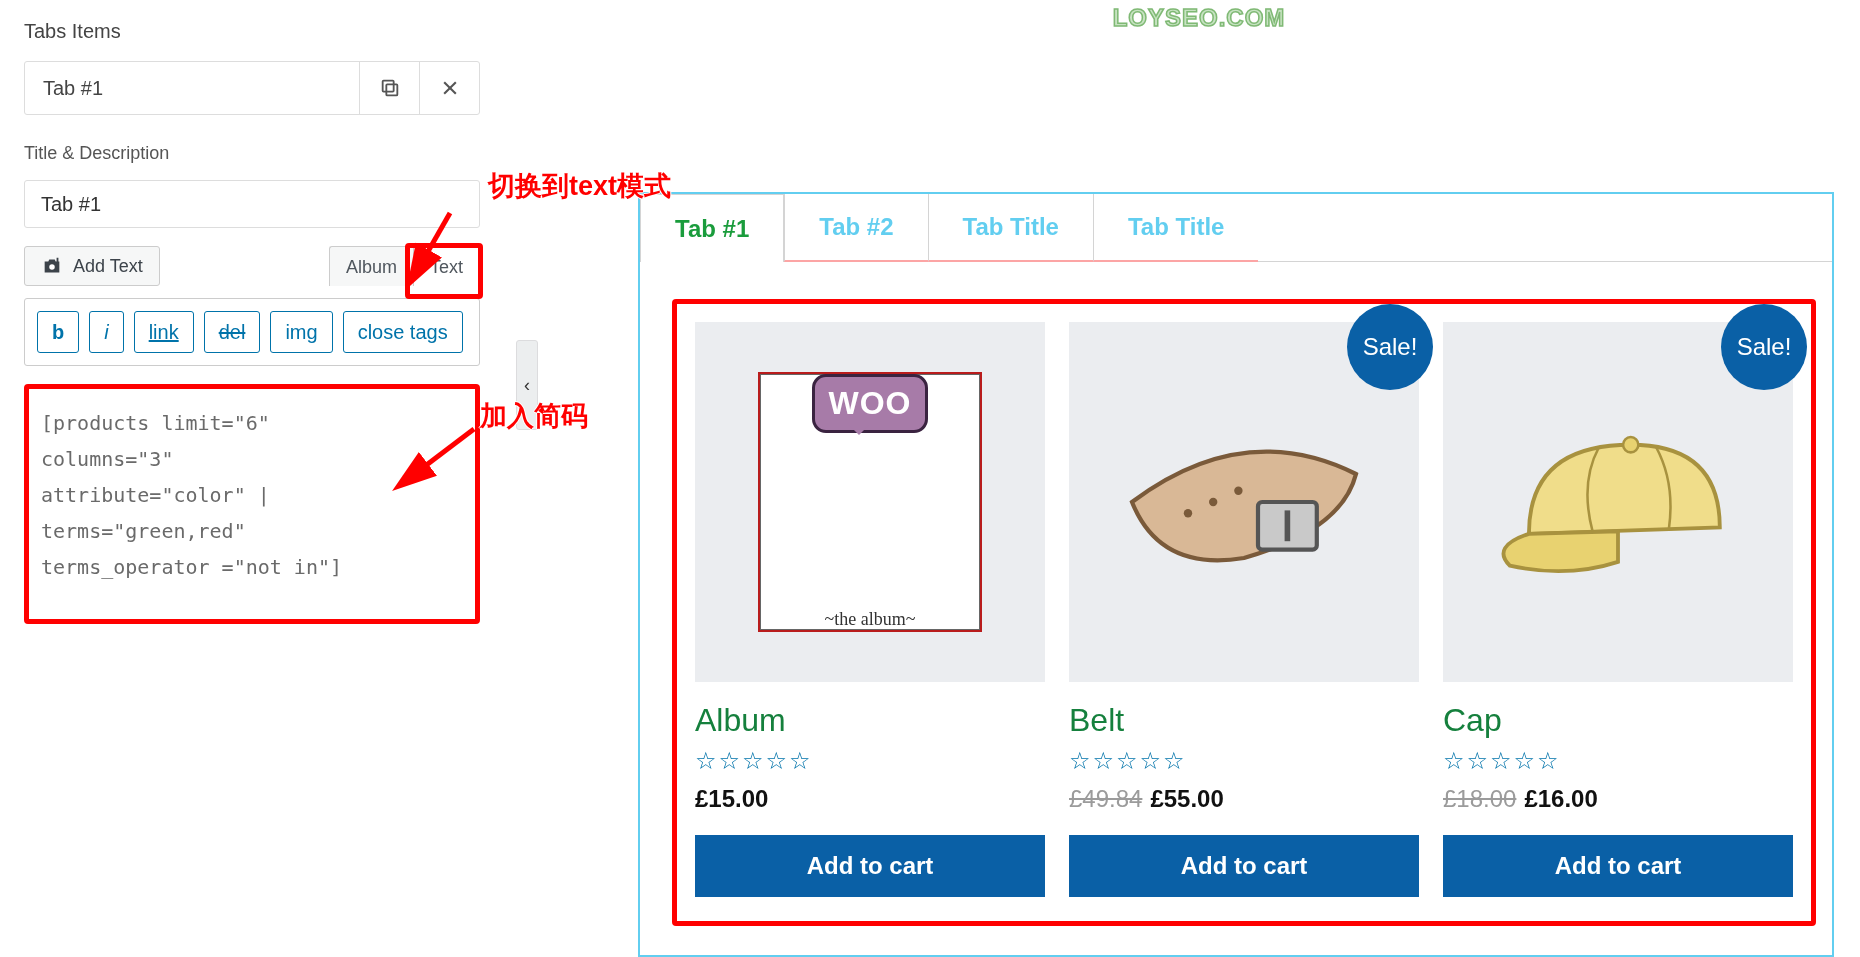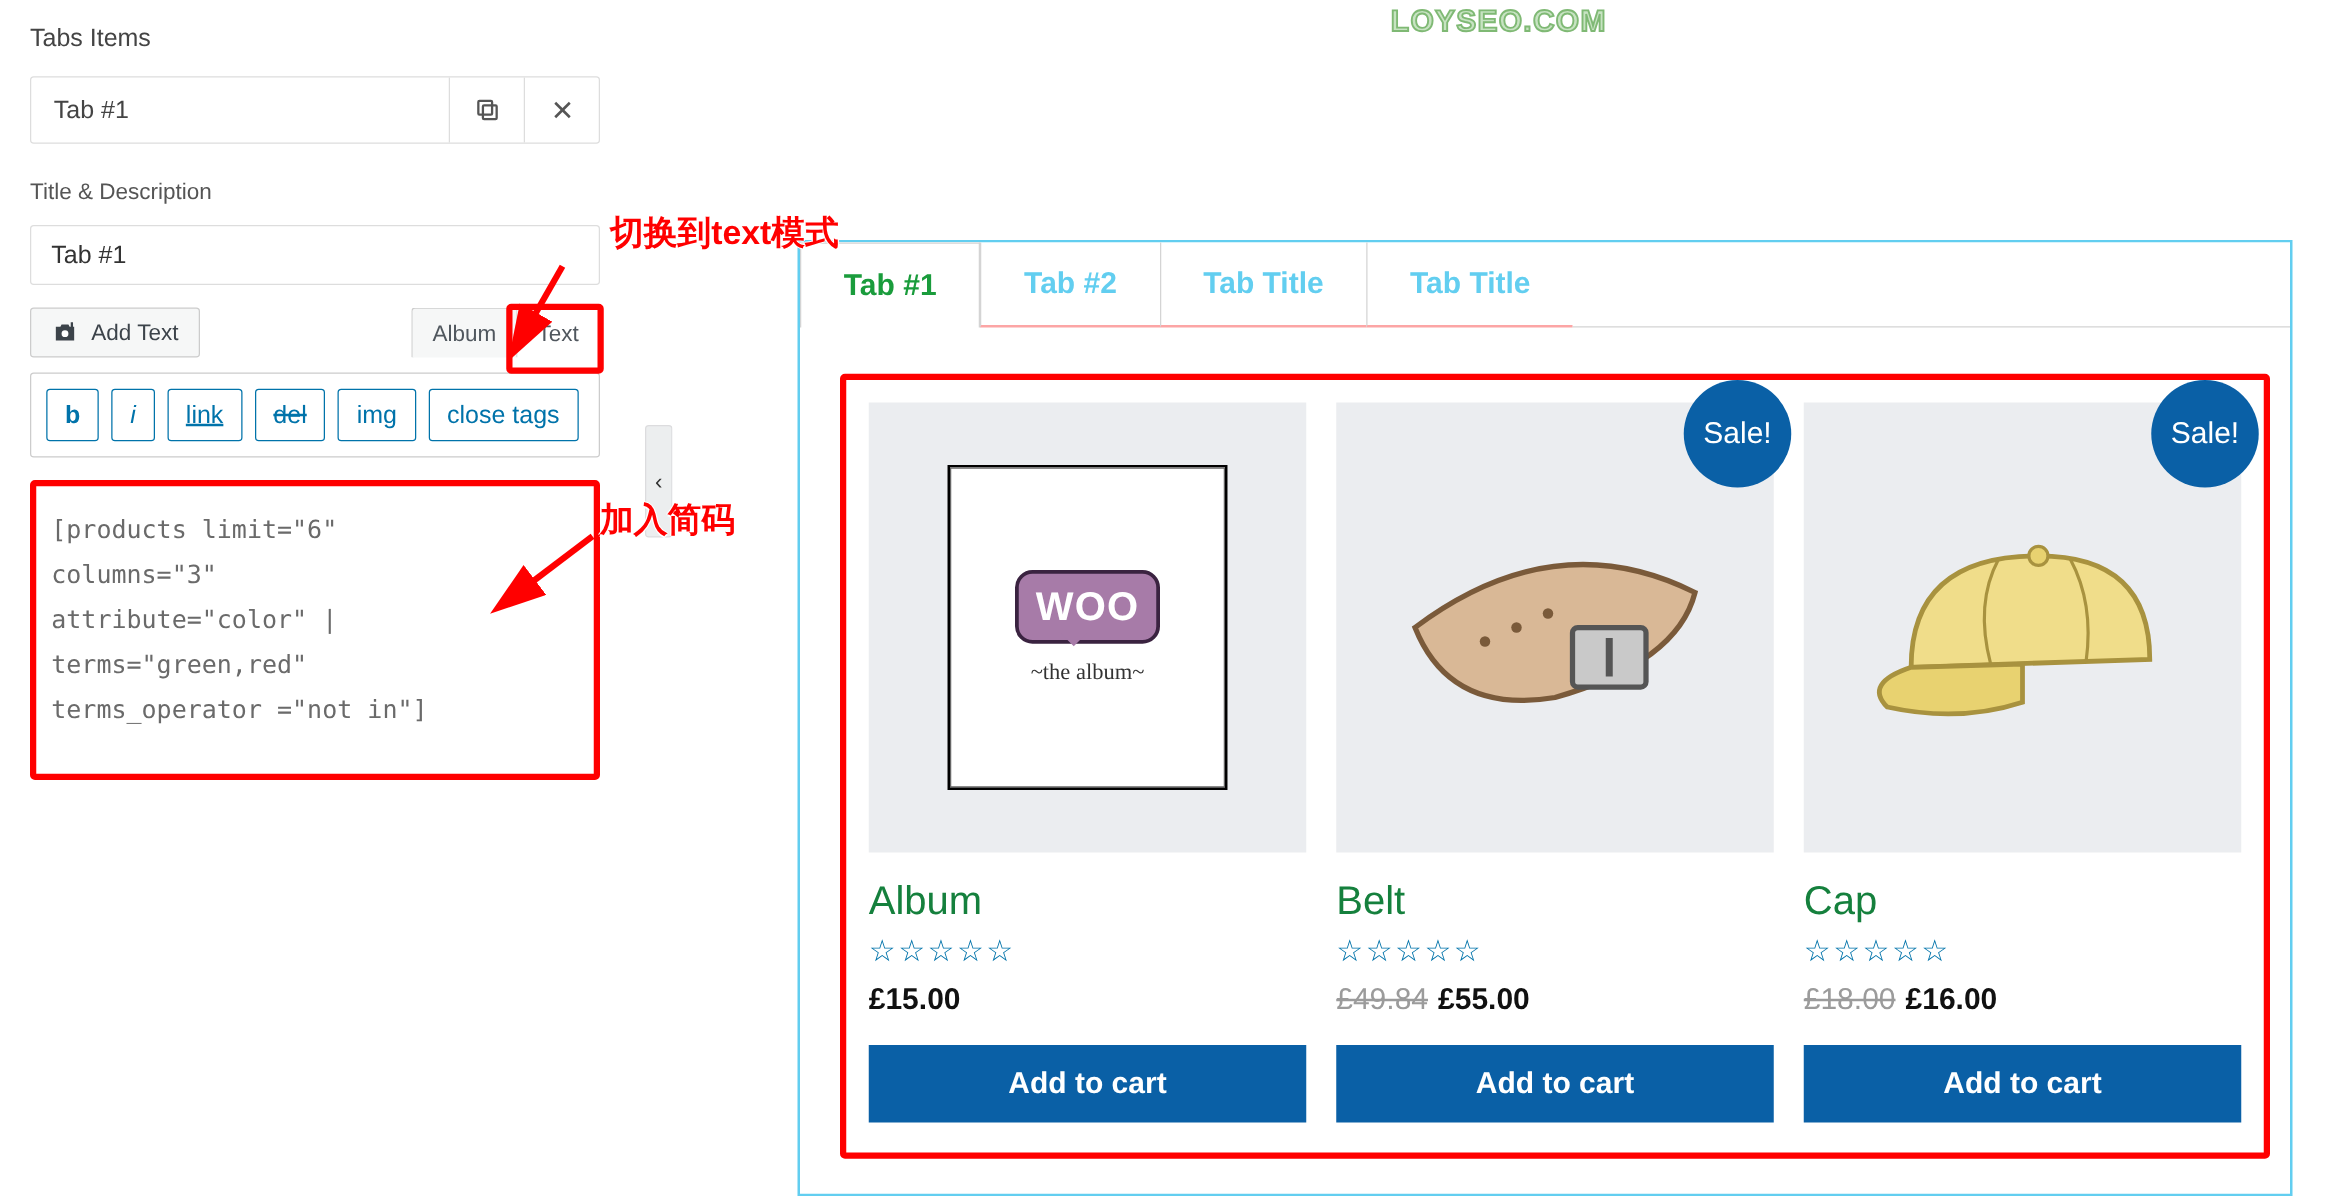--- a/index.html
+++ b/index.html
@@ -47,21 +47,21 @@
   .stars{color:#0073aa;font-size:24px;letter-spacing:2px;margin-bottom:10px}
   .price{font-size:24px;color:#111;font-weight:bold}
   .price .old{color:#9b9b9b;text-decoration:line-through;font-weight:normal;margin-right:8px}
   .add-cart{margin-top:22px;background:#0a60a6;color:#fff;font-size:24px;font-weight:600;height:62px;border:none;cursor:pointer}
   .anno{position:absolute;color:#f00;font-size:27px;font-weight:600;z-index:10;text-shadow:1px 0 #fff,-1px 0 #fff,0 1px #fff,0 -1px #fff}
   .anno.a1{left:488px;top:168px}
   .anno.a2{left:480px;top:398px}
   .arrow{position:absolute;z-index:9}
   .arrow svg{overflow:visible}
   
-  .woo-album{width:64%;height:72%;background:#fff;border:2px solid #000000;display:flex;flex-direction:column;align-items:center;justify-content:center;gap:12px;box-shadow:0 0 0 1px #666 inset}
+  .woo-album{width:64%;height:72%;background:#fff;border:2px solid #b91c1c;display:flex;flex-direction:column;align-items:center;justify-content:space-between;gap:12px;box-shadow:0 0 0 1px #666 inset}
   .woo-bubble{background:#a77ba8;border:3px solid #3a2340;border-radius:14px;padding:8px 14px;color:#fff;font-weight:900;font-size:32px;letter-spacing:1px;position:relative;font-family:Arial}
   .woo-bubble:after{content:"";position:absolute;left:34px;bottom:-15px;border:10px solid transparent;border-top-color:#a77ba8}
   .woo-sub{font-family:cursive;color:#333;font-size:18px}
   .belt-svg,.cap-svg{width:80%;height:70%}
 </style>
 </head>
 <body>
 
 <div class="sidebar">
   <div class="section-label">Tabs Items</div>

